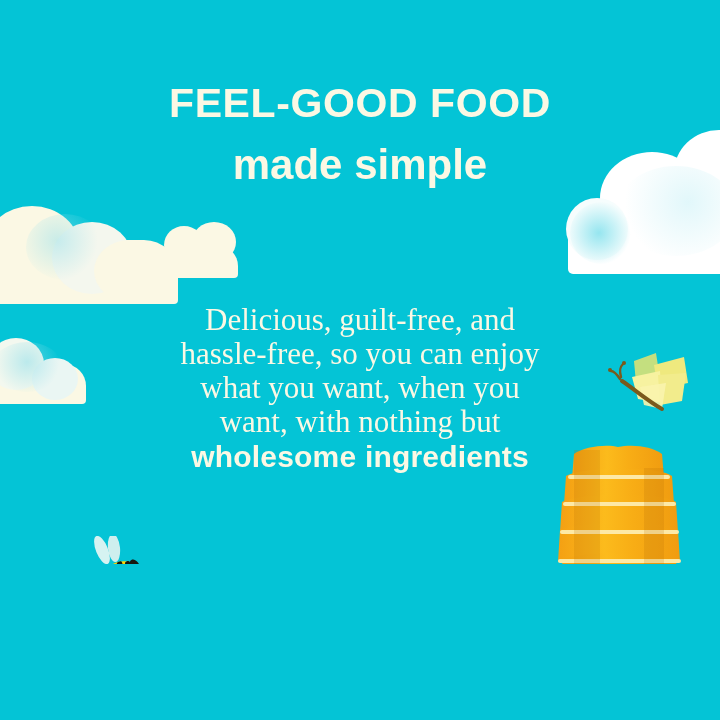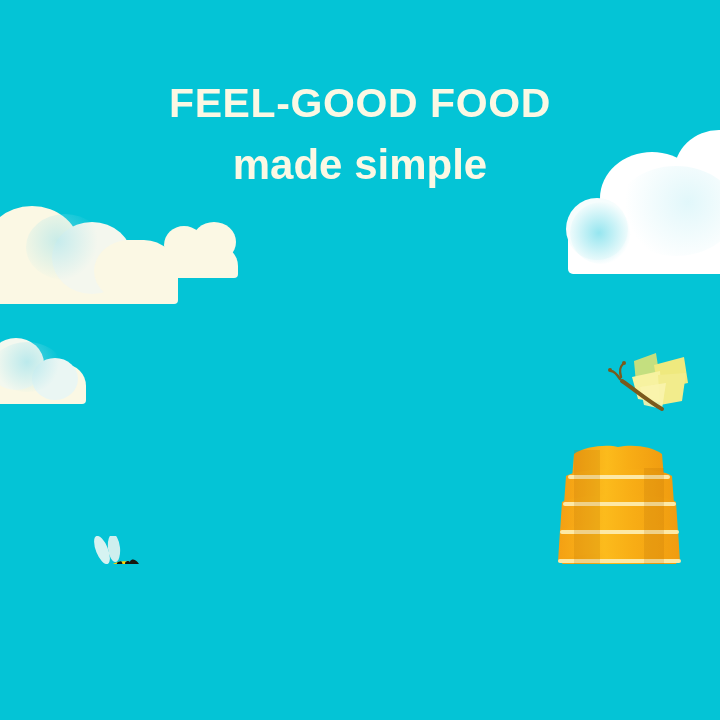--- a/index.html
+++ b/index.html
@@ -115,20 +115,27 @@
     <div class="puff p3"></div>
     <div class="tex"></div>
     <div class="tex2"></div>
   </div>
 
   <div id="headline">
     <div class="h-line1">FEEL-GOOD FOOD</div>
     <div class="h-line2">made simple</div>
   </div>
 
+  <div id="body-copy">
+    <div class="b-line">Delicious, guilt-free, and</div>
+    <div class="b-line">hassle-free, so you can enjoy</div>
+    <div class="b-line">what you want, when you</div>
+    <div class="b-line">want, with nothing but</div>
+    <div class="b-bold">wholesome ingredients</div>
+  </div>
 
   <div id="butterfly">
     <svg width="86" height="76" viewBox="0 0 86 76">
       <g>
         <path d="M30 18 L52 10 L56 36 L32 40 Z" fill="#cfe07a" opacity=".95"></path>
         <path d="M50 22 L80 14 L84 40 L54 46 Z" fill="#efe97e"></path>
         <path d="M28 34 L56 28 L58 60 L34 56 Z" fill="#f7f2a0"></path>
         <path d="M54 32 L82 30 L78 58 L56 62 Z" fill="#f2ec8c"></path>
         <path d="M36 44 L62 40 L58 66 L40 62 Z" fill="#f9f4ad" opacity=".9"></path>
         <path d="M18 38 C30 46 44 58 58 66" stroke="#7a5a1c" stroke-width="4" fill="none" stroke-linecap="round"></path>

